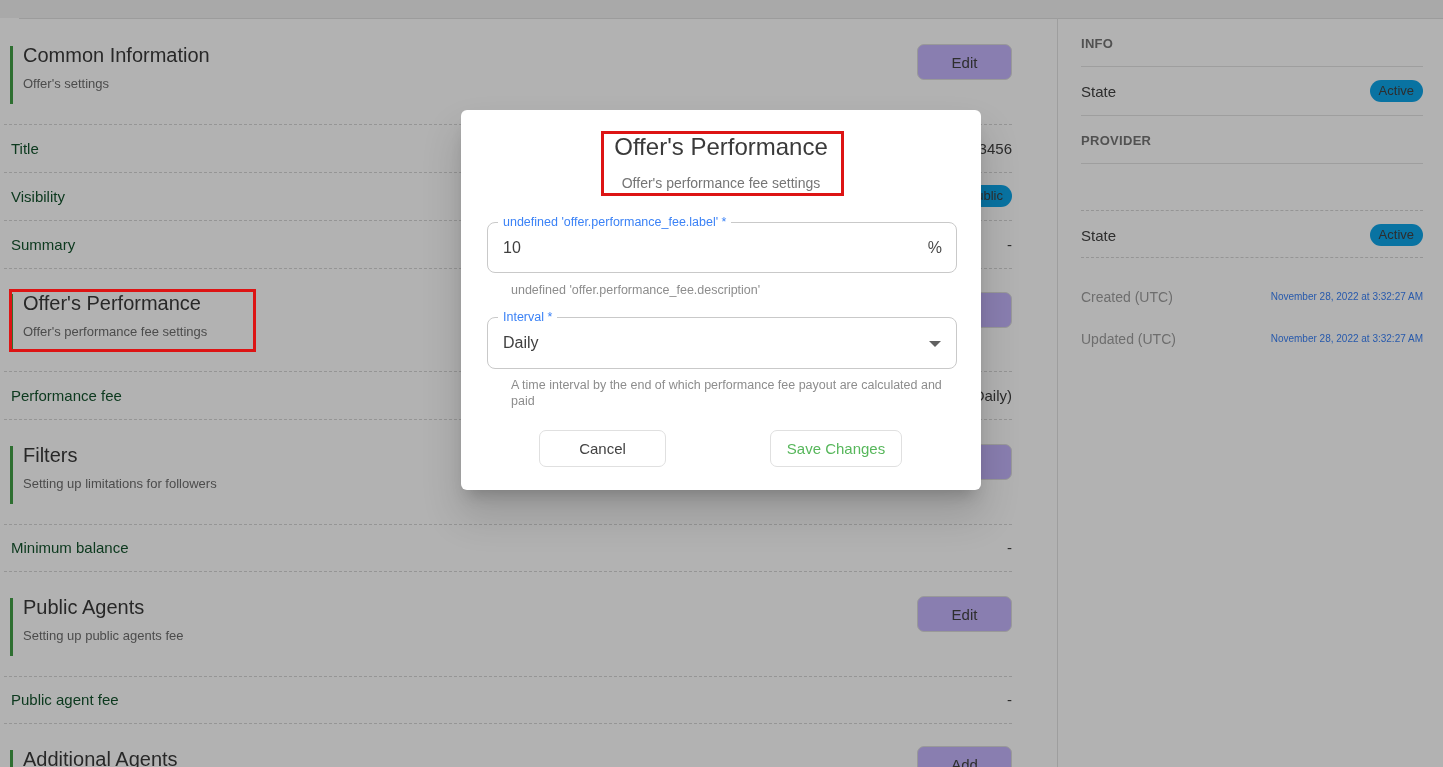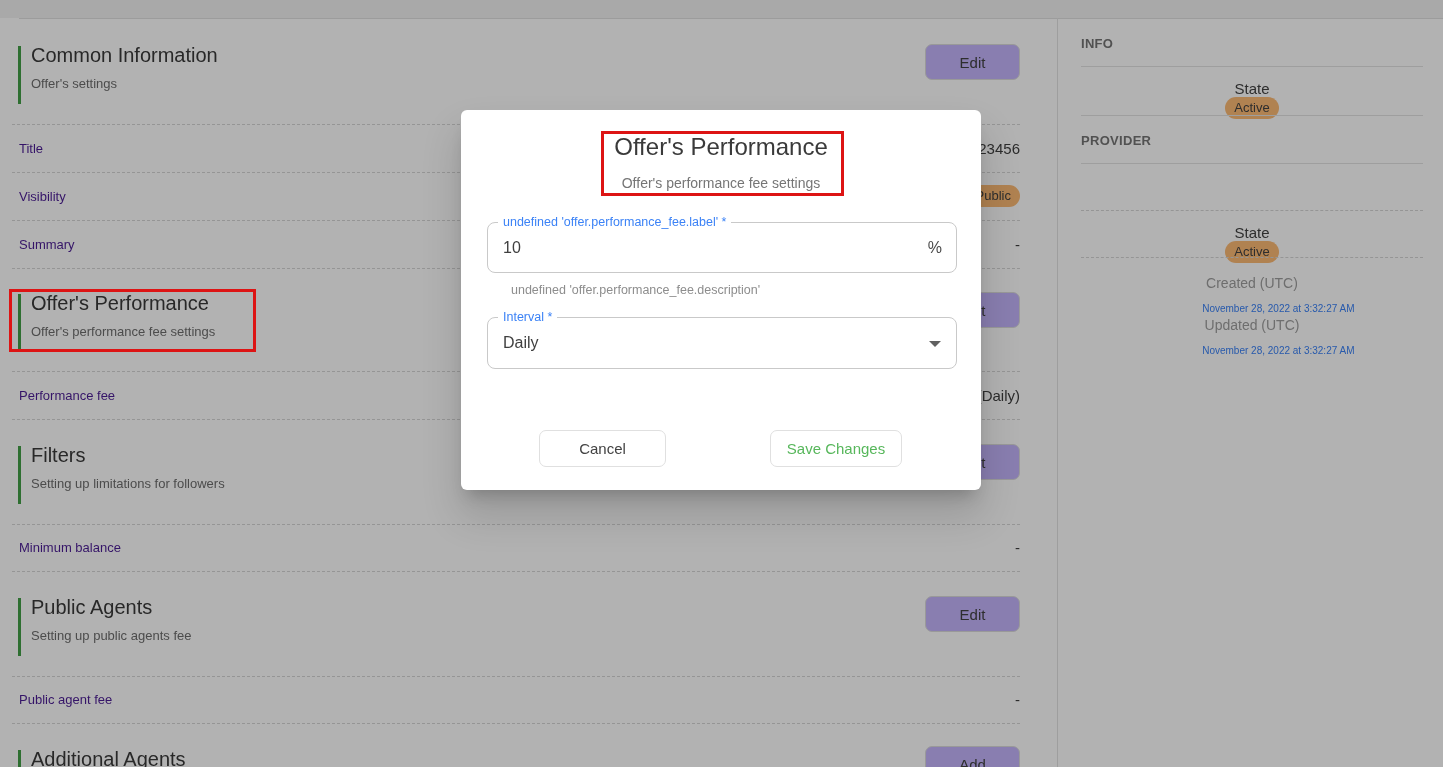--- a/index.html
+++ b/index.html
@@ -16,60 +16,60 @@
   .topbar {
     position:absolute; left:0; top:0; width:1443px; height:18px;
     background:#f3f3f3; z-index:1;
   }
   .topbar-border {
     position:absolute; left:19px; top:18px; width:1424px; height:0;
     border-top:1px solid #e0e0e0; z-index:1;
   }
 
   
-  .content { position:absolute; left:12px; top:18px; width:1008px; height:749px; z-index:1; }
+  .content { position:absolute; left:4px; top:18px; width:1008px; height:749px; z-index:1; }
 
   .hr-dashed {
     position:absolute; left:0; width:1008px; height:0;
     border-top:1px dashed #d6d6d6;
   }
   .row { position:absolute; left:0; width:1008px; height:24px; display:flex; align-items:center; justify-content:space-between; }
-  .row-label { padding-left:7px; font-size:13px; color:#4c1d95; }
+  .row-label { padding-left:7px; font-size:15px; color:#14532d; }
   .row-value { font-size:15px; color:#3f3f3f; text-align:right; }
 
   .section { position:absolute; left:0; }
   .section-bar {
     position:absolute; left:6px; top:2px; bottom:0; width:3px; background:#43a047;
   }
   .section-title { font-size:20px; font-weight:400; color:#3a3a3a; margin-left:19px; }
   .section-subtitle { font-size:13px; color:#6e6e6e; margin-left:19px; margin-top:9px; }
 
   .btn {
     position:absolute; width:95px; height:36px;
     background:#c4b5fd; border:1px solid #dcdcdc; border-radius:7px;
     font-size:15px; color:#424242; display:flex; align-items:center; justify-content:center;
     cursor:pointer; font-family:inherit;
   }
   .btn-right { left:913px; }
 
   .badge {
-    display:inline-block; background:#fdba74; color:#424242;
+    display:inline-block; background:#0ea5e9; color:#424242;
     font-size:13px; line-height:22px; padding:0 9px; border-radius:12px;
   }
 
   
   .sidebar-divider-v {
     position:absolute; left:1057px; top:18px; width:0; height:749px;
     border-left:1px solid #e3e3e3; z-index:1;
   }
   .sidebar { position:absolute; left:1081px; top:18px; width:342px; height:749px; z-index:1; }
   .sb-header { position:absolute; left:0; font-size:13px; font-weight:700; letter-spacing:.3px; color:#757575; }
   .sb-hr-solid { position:absolute; left:0; width:342px; border-top:1px solid #e3e3e3; }
   .sb-hr-dashed { position:absolute; left:0; width:342px; border-top:1px dashed #d6d6d6; }
-  .sb-row { position:absolute; left:0; width:342px; display:flex; align-items:center; justify-content:space-between;flex-direction:column; }
+  .sb-row { position:absolute; left:0; width:342px; display:flex; align-items:center; justify-content:space-between; }
   .sb-label { font-size:15px; color:#424242; }
   .sb-label-muted { font-size:14px; color:#9e9e9e; }
   .sb-value-muted { font-size:10px; color:#3b82f6; text-align:right; width:205px; line-height:20px; }
   .nickname-link {
     font-size:15px; color:#424242; text-decoration:none;
     border-bottom:1px dashed #9e9e9e; padding-bottom:2px; cursor:pointer;
   }
 
   
   .backdrop {
@@ -267,20 +267,21 @@
       <input class="field-input" type="text" value="10" style="">
       <span class="field-suffix">%</span>
     </div>
     <div class="helper helper-1">undefined 'offer.performance_fee.description'</div>
 
     <div class="field field-2">
       <span class="field-label">Interval *</span>
       <span class="field-value">Daily</span>
       <span class="caret-down"></span>
     </div>
+    <div class="helper helper-2">A time interval by the end of which performance fee payout are calculated and paid</div>
 
     <button class="modal-btn btn-save">Save Changes</button>
     <button class="modal-btn btn-cancel">Cancel</button>
   </div>
 
   <div class="annotation annotation-modal-title"></div>
   <div class="annotation annotation-section"></div>
 
 </div>
 

